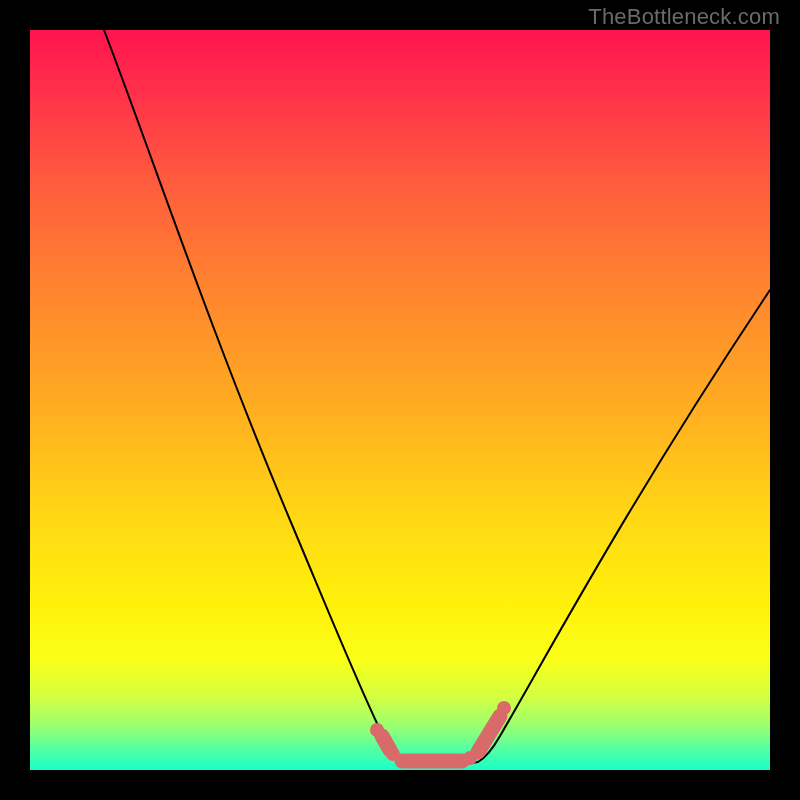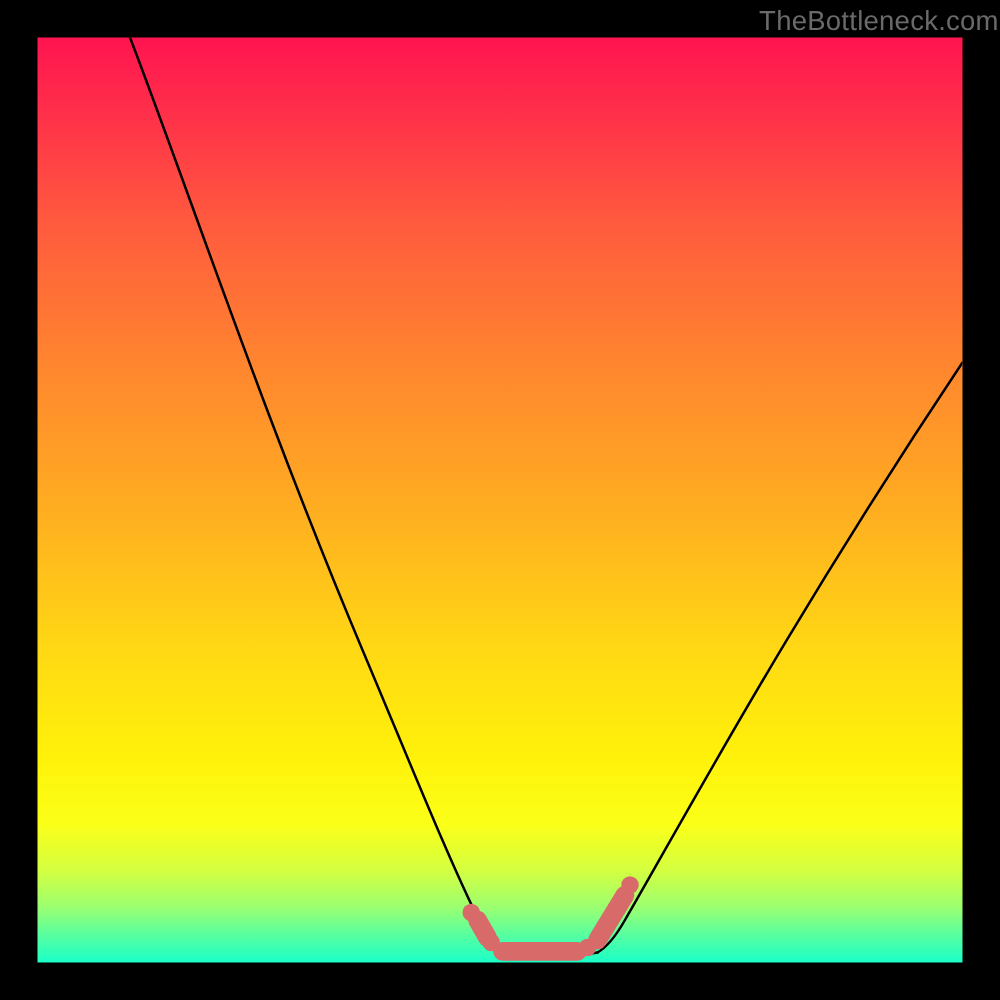--- a/index.html
+++ b/index.html
@@ -34,21 +34,21 @@
       #fbff18 85%,
       #d4ff40 90%,
       #9cff70 94%,
       #58ffa0 97%,
       #1affc8 100%
     );
   }
   .watermark {
     position: absolute;
     top: 4px;
-    right: 1px;
+    right: 20px;
     font-size: 22px;
     font-weight: 500;
     color: #6a6a6a;
     letter-spacing: 0.2px;
     user-select: none;
   }
   svg.curves {
     position: absolute;
     left: 0;
     top: 0;

